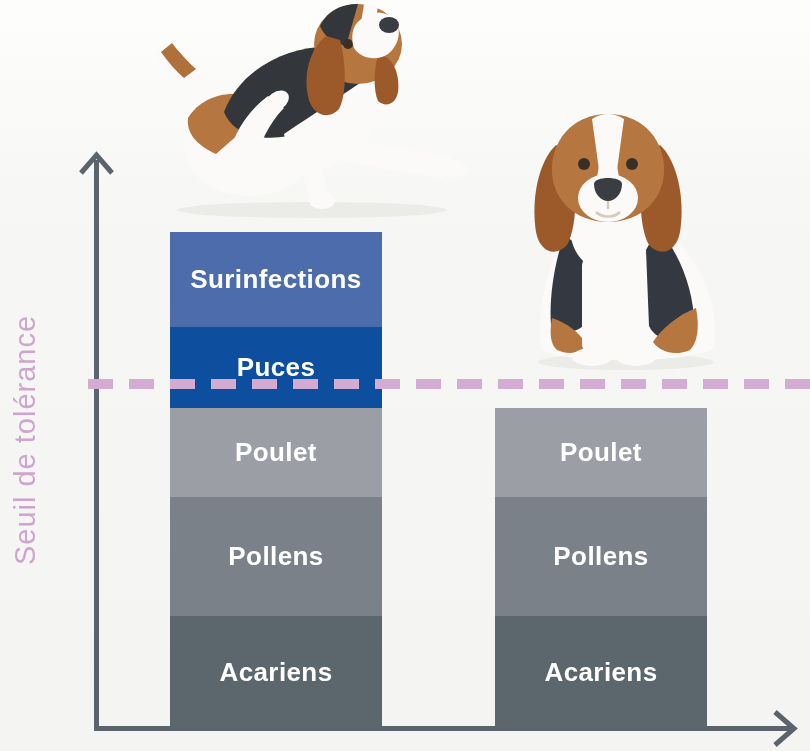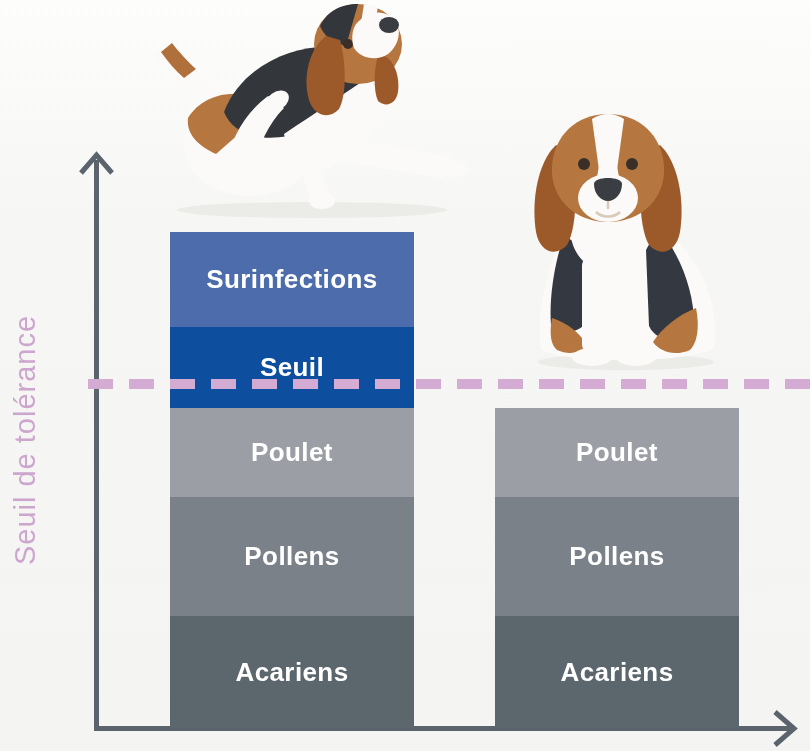--- a/index.html
+++ b/index.html
@@ -19,21 +19,21 @@
     transform-origin:center;
     font-size:29px;
     letter-spacing:1px;
     text-align:center;
     font-weight:500;
     white-space:nowrap;
   }
   .bar{
     position:absolute;
     bottom:23px;
-    width:244px;
+    width:212px;
     display:flex;
     flex-direction:column;
     z-index:2;
   }
   .bar-left{left:170px;}
   .bar-right{left:495px;}
   .segment{
     display:flex;
     align-items:center;
     justify-content:center;
@@ -130,21 +130,21 @@
     <path d="M92,101 L92,109 M80,112 C86,118 98,118 104,112" stroke="#d8cabb" stroke-width="2.5" fill="none"></path>
     <circle cx="68" cy="64" r="6" fill="#392f26"></circle>
     <circle cx="116" cy="64" r="6" fill="#392f26"></circle>
   </svg>
 
   <div class="bar bar-left" id="bar-left">
       <div class="segment" style="height: 95px; background: rgb(77, 108, 171);">
         <span>Surinfections</span>
       </div>
       <div class="segment" style="height: 81px; background: rgb(13, 79, 158);">
-        <span>Seuil</span>
+        <span>Puces</span>
       </div>
       <div class="segment" style="height: 89px; background: rgb(155, 159, 165);">
         <span>Poulet</span>
       </div>
       <div class="segment" style="height: 119px; background: rgb(122, 129, 136);">
         <span>Pollens</span>
       </div>
       <div class="segment" style="height: 112px; background: rgb(92, 102, 109);">
         <span>Acariens</span>
       </div>

